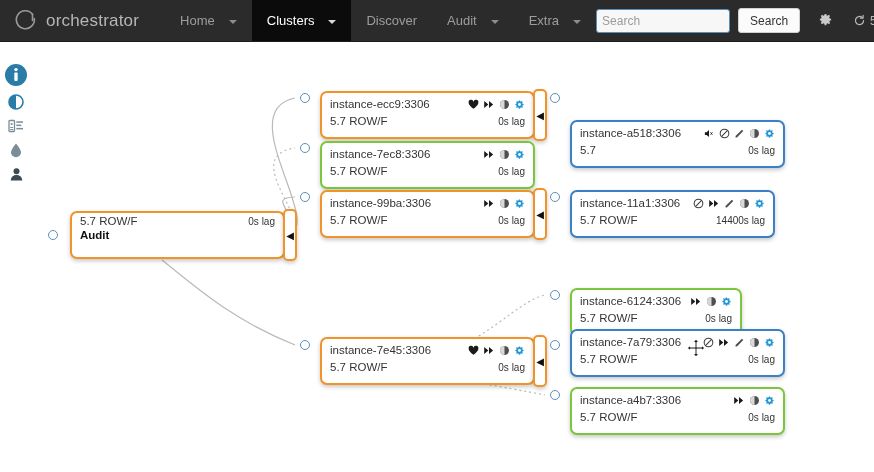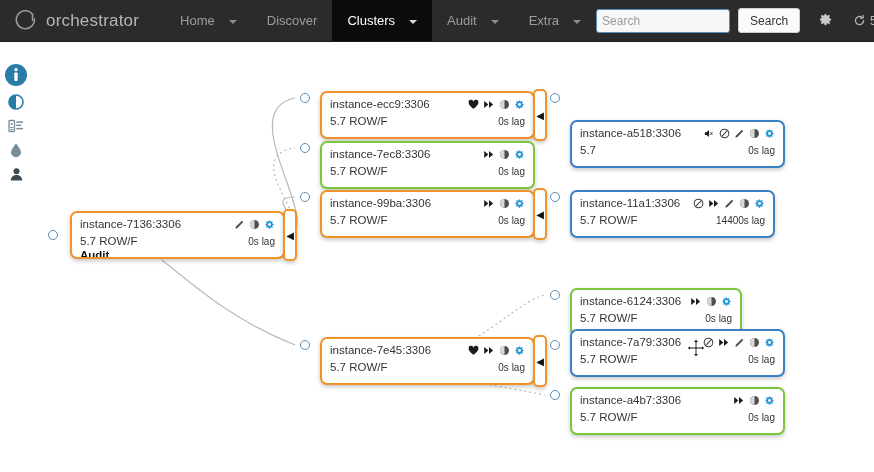--- a/index.html
+++ b/index.html
@@ -120,26 +120,26 @@
       </svg>
     </span>
     <span>orchestrator</span>
   </div>
 
   <div class="nav-items">
     <div class="nav-item">
       <span>Home</span>
       <i class="caret"></i>
     </div>
-    <div class="nav-item">
-      <span>Discover</span>
-    </div>
     <div class="nav-item active">
       <span>Clusters</span>
       <i class="caret"></i>
+    </div>
+    <div class="nav-item">
+      <span>Discover</span>
     </div>
     <div class="nav-item">
       <span>Audit</span>
       <i class="caret"></i>
     </div>
     <div class="nav-item">
       <span>Extra</span>
       <i class="caret"></i>
     </div>
   </div>
@@ -220,42 +220,20 @@
     <path d="M518,57 L518,57" stroke="#b9b9b9" stroke-width="1.2" fill="none"></path>
 
     <path d="M518,156 L518,156" stroke="#b9b9b9" stroke-width="1.2" fill="none"></path>
 
     <path d="M440,300 C470,284 495,258 515,254" stroke="#b9b9b9" stroke-width="1.2" fill="none" stroke-dasharray="2,3"></path>
 
     <path d="M440,340 C470,346 495,350 515,354" stroke="#b9b9b9" stroke-width="1.2" fill="none" stroke-dasharray="2,3"></path>
   </svg>
 
   <div class="node" style="left:40px;top:170px;width:215px;height:48px;">
-    <div class="node-row top">
-      <span class="node-title">instance-7136:3306</span>
-      <span class="node-icons">
-        <span class="ico ico-pencil">
-          <svg width="11" height="11" viewBox="0 0 16 16">
-              <path d="M2 13.2 L3 11 L11.5 2.5 L13.5 4.5 L5 13 L2.8 14 Z" fill="#4e4e4e"></path>
-            </svg>
-        </span>
-        <span class="ico ico-globe">
-          <svg width="11" height="11" viewBox="0 0 16 16">
-              <circle cx="8" cy="8" r="6.5" fill="#4e4e4e"></circle>
-              <path d="M8 1.5 A6.5 6.5 0 0 0 8 14.5 Z" fill="#d8d8d8"></path>
-            </svg>
-        </span>
-        <span class="ico ico-gear">
-          <svg width="11" height="11" viewBox="0 0 16 16">
-              <path fill="#2196d6" d="M14 8.9v-1.8l-1.6-.3a4.7 4.7 0 0 0-.5-1.2l.9-1.3-1.3-1.3-1.3.9a4.7 4.7 0 0 0-1.2-.5L8.9 2H7.1l-.3 1.4a4.7 4.7 0 0 0-1.2.5l-1.3-.9-1.3 1.3.9 1.3a4.7 4.7 0 0 0-.5 1.2L2 7.1v1.8l1.4.3c.1.4.3.8.5 1.2l-.9 1.3 1.3 1.3 1.3-.9c.4.2.8.4 1.2.5l.3 1.4h1.8l.3-1.4c.4-.1.8-.3 1.2-.5l1.3.9 1.3-1.3-.9-1.3c.2-.4.4-.8.5-1.2L14 8.9z"></path>
-              <circle cx="8" cy="8" r="2.1" fill="#ffffff"></circle>
-            </svg>
-        </span>
-      </span>
-    </div>
     <div class="node-row" style="height:16px;">
       <span class="node-sub">5.7 ROW/F</span>
       <span class="node-lag">0s lag</span>
     </div>
     <div class="node-role">Audit</div>
   </div>
   <div class="collapse-tab" style="left:253px;top:168px;width:14px;height:52px;">
     <span>◀</span>
   </div>
   <div class="anchor" style="left:18px;top:189px;"></div>

